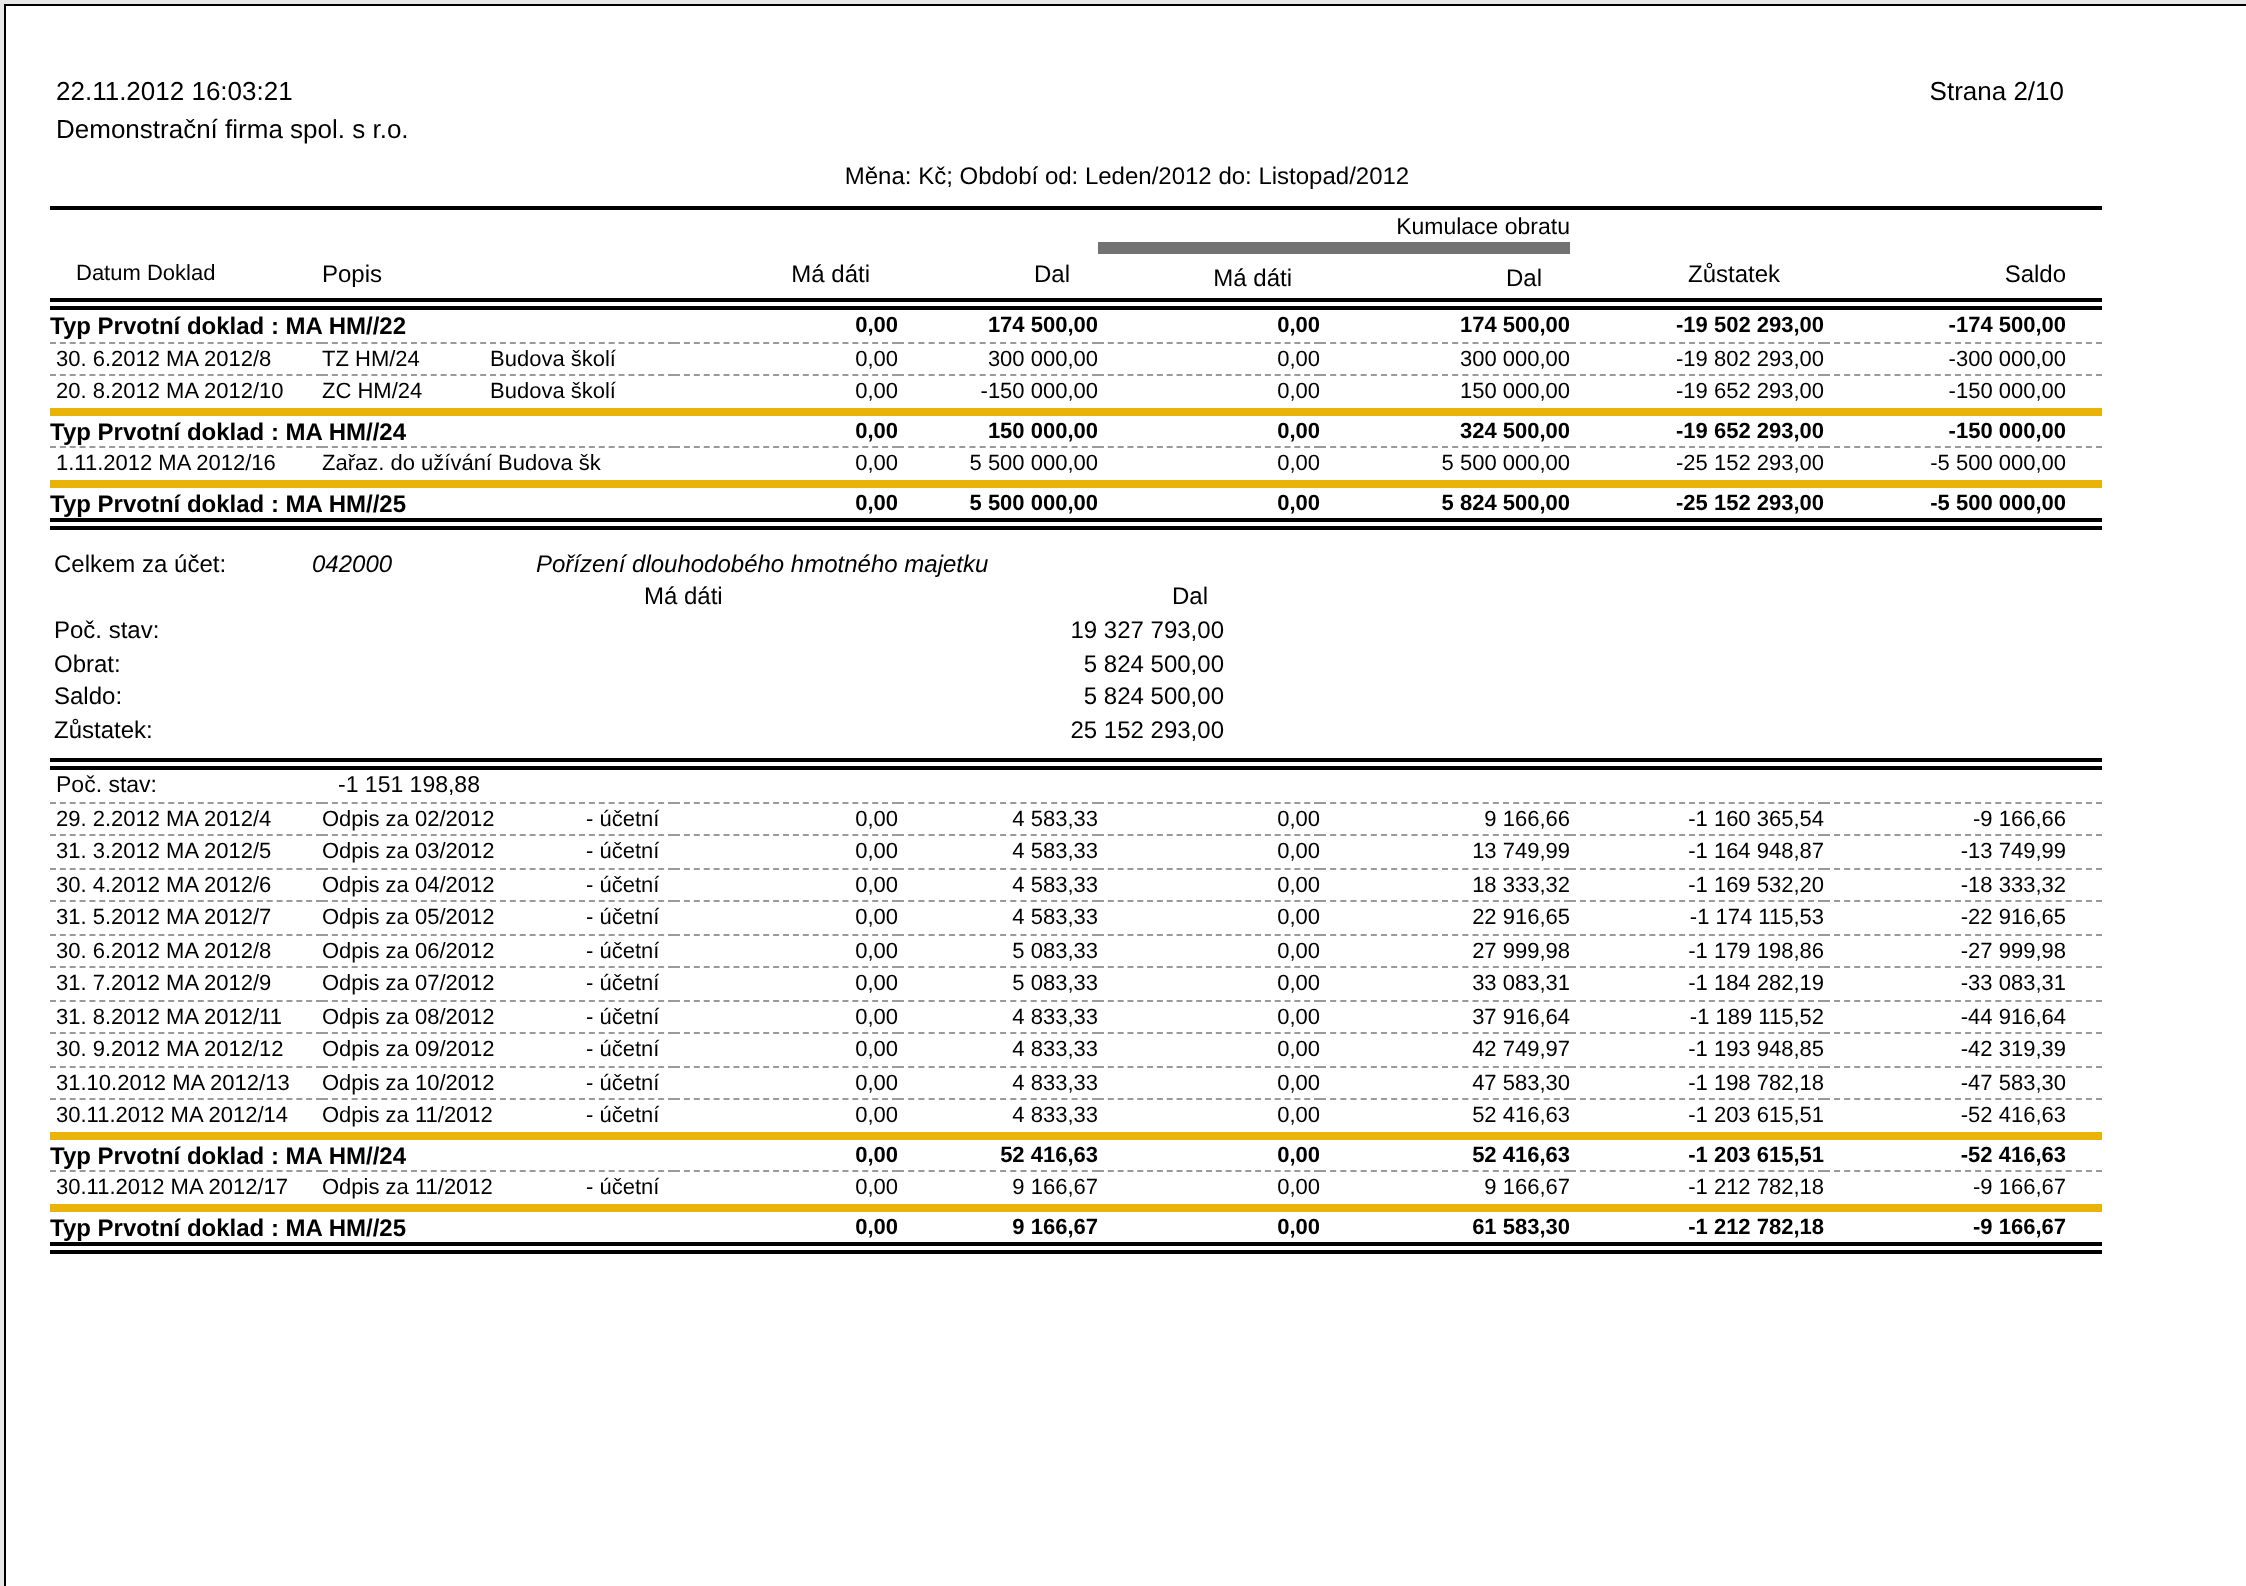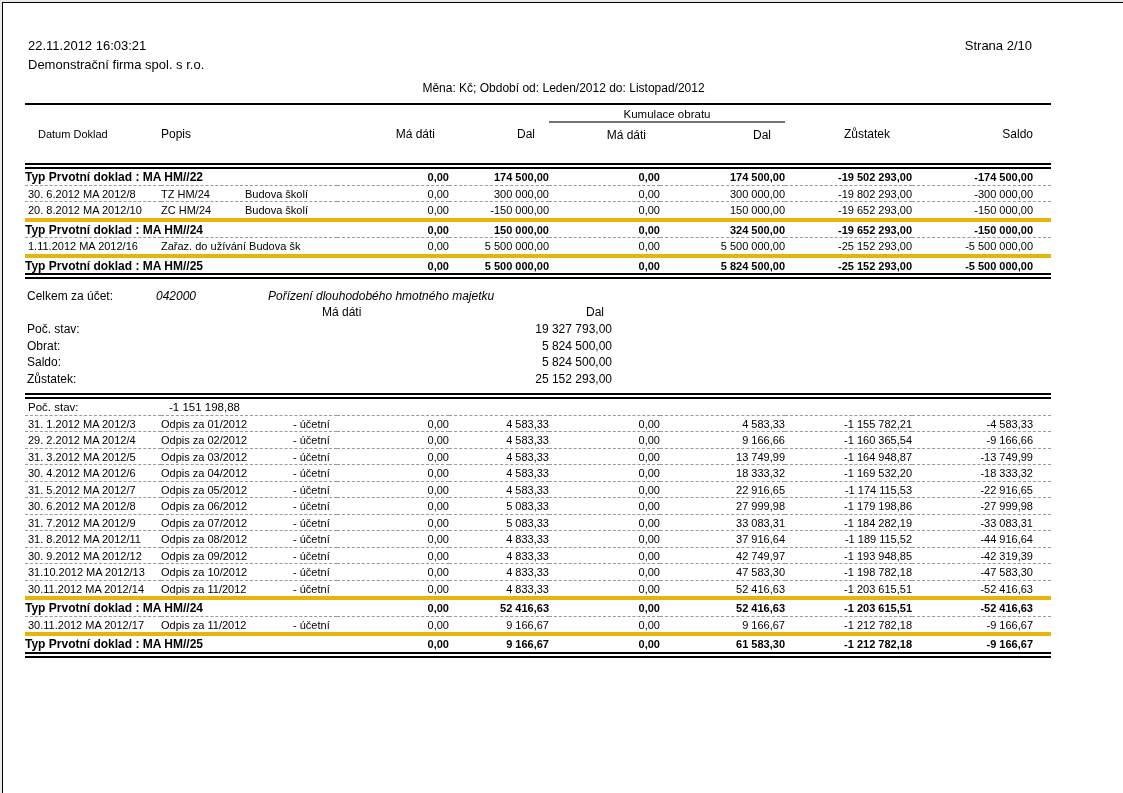--- a/index.html
+++ b/index.html
@@ -24,22 +24,22 @@
   table.main td { font-size:11px; line-height:12.5px; padding:2px 0 1px 0; overflow:hidden; white-space:nowrap; }
   td.tl { text-align:left; }
   td.num { text-align:right; }
   td.last { padding-right:18px !important; }
   td.datum { white-space:pre; padding-left:3px !important; }
   span.p1 { display:inline-block; }
   span.pw { min-width:84px; }
   span.pw2 { min-width:132px; }
   
   tr.kumrow td { font-size:11.5px; padding:3px 0 0 0; }
-  td.kum { text-align:center; border-bottom:2px solid #737373; }
-  tr.headrow td { font-size:12px; padding:6px 0 22px 0; border-bottom:6px double #000; }
+  td.kum { text-align:right; border-bottom:6px solid #737373; }
+  tr.headrow td { font-size:12px; padding:6px 0 4px 0; border-bottom:6px double #000; }
   td.h-datum { font-size:11px !important; padding-left:13px !important; }
   td.hnum { text-align:right; }
   td.hpad14 { padding-right:14px !important; }
   td.hpad22 { padding-right:22px !important; }
   td.hpad18 { padding-right:18px !important; }
   
   tr.detail td { border-top:1px dashed #9a9a9a; }
   tr.group td { border-top:4px solid #eab308; font-weight:bold; }
   tr.group td.glabel { font-size:12px; }
   tr.first td { border-top:none; }
@@ -212,30 +212,20 @@
         <col style="width:125px">
         <col style="width:127px">
         <col style="width:139px">
     </colgroup>
     <tbody id="tbody2">
         <tr class="poc first">
           <td class="tl datum">Poč. stav:</td>
           <td class="tl pocval"><span class="p1">-1 151 198,88</span></td>
         </tr>
         <tr class="detail">
-          <td class="tl datum">31. 1.2012 MA 2012/3</td>
-          <td class="tl"><span class="p1 pw2">Odpis za 01/2012</span><span>- účetní</span></td>
-          <td class="num">0,00</td>
-          <td class="num">4 583,33</td>
-          <td class="num">0,00</td>
-          <td class="num">4 583,33</td>
-          <td class="num">-1 155 782,21</td>
-          <td class="num last">-4 583,33</td>
-        </tr>
-        <tr class="detail">
           <td class="tl datum">29. 2.2012 MA 2012/4</td>
           <td class="tl"><span class="p1 pw2">Odpis za 02/2012</span><span>- účetní</span></td>
           <td class="num">0,00</td>
           <td class="num">4 583,33</td>
           <td class="num">0,00</td>
           <td class="num">9 166,66</td>
           <td class="num">-1 160 365,54</td>
           <td class="num last">-9 166,66</td>
         </tr>
         <tr class="detail">

